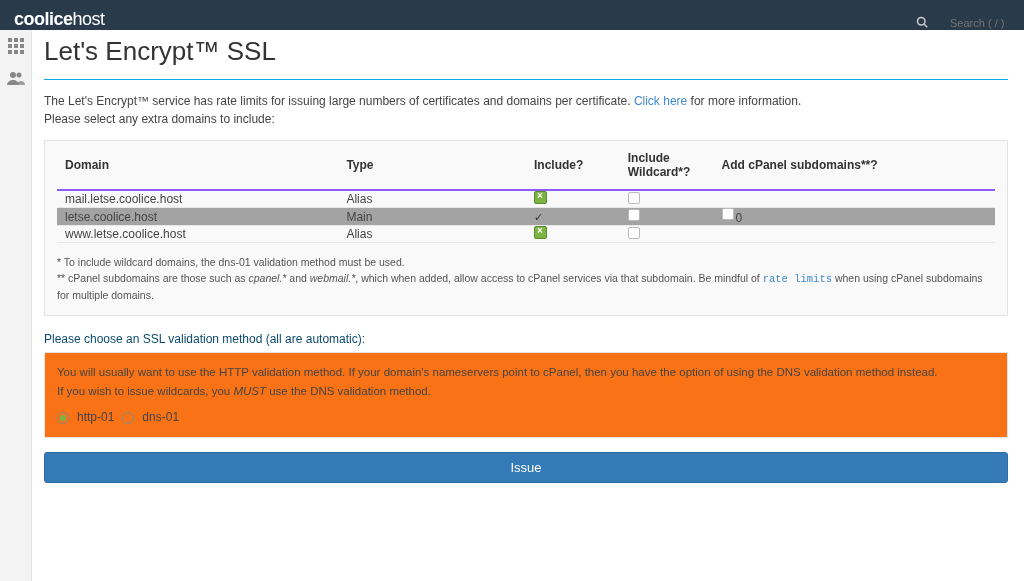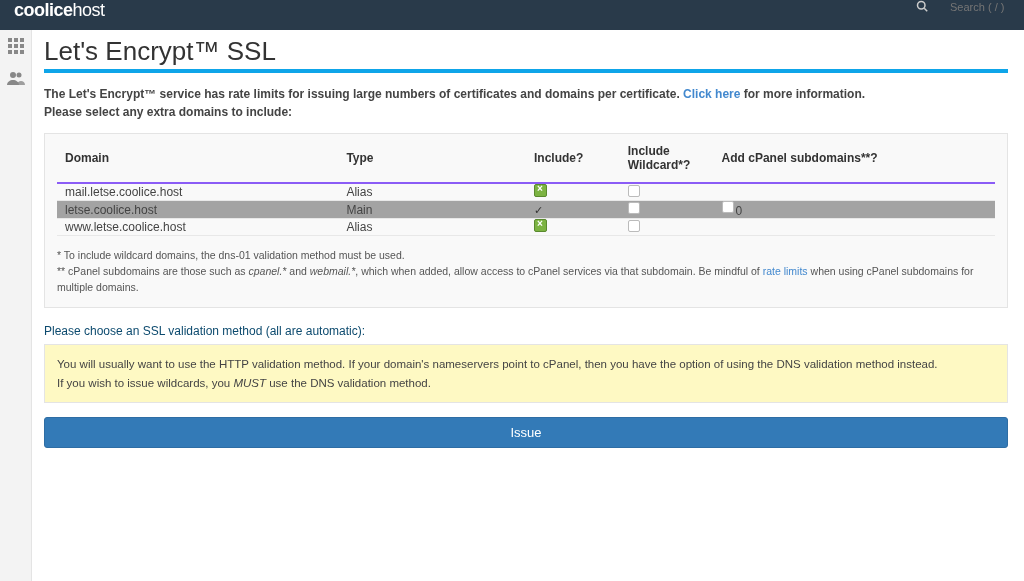--- a/index.html
+++ b/index.html
@@ -1,42 +1,42 @@
 <!DOCTYPE html>
 <html><head>
 <meta charset="utf-8">
 <style>
 * { box-sizing: border-box; margin: 0; padding: 0; }
 body { font-family: -apple-system, "Helvetica Neue", Arial, sans-serif; font-size: 13px; color: #333; background: #fff; }
-.topbar { background: #293a4a; color: #fff; height: 30px; display: flex; align-items: flex-start; justify-content: space-between; padding: 0 14px; }
+.topbar { background: #293a4a; color: #fff; height: 30px; display: flex; align-items: flex-end; justify-content: space-between; padding: 0 14px; }
 .logo-wrap { display: flex; align-items: baseline; font-size: 18px; font-weight: 300; letter-spacing: -0.5px; }
 .logo-bold { font-weight: 700; }
 .search-wrap { display: flex; align-items: center; color: #aaa; font-size: 11px; gap: 22px; }
 .search-input { background: transparent; border: none; color: #aaa; font-size: 11px; width: 60px; outline: none; }
 .layout { display: flex; min-height: calc(100vh - 30px); }
 .sidebar { width: 32px; background: #f3f3f3; border-right: 1px solid #e4e4e4; display: flex; flex-direction: column; align-items: center; padding-top: 8px; gap: 14px; }
 .side-icon { color: #777; cursor: pointer; }
 .main { flex: 1; padding: 6px 16px 20px 12px; display: flex; flex-direction: column; }
-h1 { font-size: 26px; font-weight: 400; color: #333; border-bottom: 4px solid #0ea5e9; padding-bottom: 2px; margin-bottom: 14px; }
-.intro { font-size: 12px; color: #444; margin-bottom: 4px; font-weight: bold; }
+h1 { font-size: 26px; font-weight: 400; color: #333; border-bottom: 1px solid #0ea5e9; padding-bottom: 12px; margin-bottom: 14px; }
+.intro { font-size: 12px; color: #444; margin-bottom: 4px; }
 .intro a { color: #4288ce; text-decoration: none; }
 .panel { border: 1px solid #e4e4e4; background: #f9f9f9; margin-top: 10px; padding: 0; }
 .panel-title { font-size: 14px; color: #555; padding: 10px 12px 8px; }
 table { width: calc(100% - 24px); margin: 0 12px 10px; border-collapse: collapse; font-size: 12px; }
 th { text-align: left; padding: 10px 8px; font-weight: 700; color: #333; border-bottom: 2px solid #8b5cf6; }
 td { padding: 0 8px; border-bottom: 1px solid #e8e8e8; color: #444; }
 tr.striped td { background: #a3a3a3; }
 .chk-green { display: inline-block; width: 13px; height: 13px; background: #7cb342; border: 1px solid #5a8a2e; border-radius: 2px; position: relative; }
 .chk-green::after { content: "×"; color: #fff; font-size: 10px; position: absolute; top: -2px; left: 2px; font-weight: bold; }
 .chk-empty { display: inline-block; width: 12px; height: 12px; border: 1px solid #bbb; background: #fff; border-radius: 2px; }
 .chk-tick::after { content: "✓"; font-size: 11px; color: #333; }
 .footnotes { font-size: 10.5px; color: #555; padding: 2px 12px 12px; line-height: 1.5; }
-.footnotes a { color: #4288ce; text-decoration: none; }
+.footnotes a { color: #4288ce; text-decoration: none; font-family: Liberation Mono, monospace; }
 .section-label { font-size: 12px; color: #0c4a6e; margin: 16px 0 6px; }
-.panel2 { border: 1px solid #e4e4e4; background: #fef9c3; padding: 10px 12px; font-size: 11.5px; color: #444; line-height: 1.6; }
+.panel2 { border: 1px solid #e4e4e4; background: #f97316; padding: 10px 12px; font-size: 11.5px; color: #444; line-height: 1.6; }
 .radios { margin-top: 8px; display: flex; gap: 8px; align-items: center; font-size: 12px; }
 .radio-dot { width: 12px; height: 12px; border-radius: 50%; border: 1px solid #888; display: inline-flex; align-items: center; justify-content: center; }
 .radio-dot.sel::after { content: ""; width: 6px; height: 6px; background: #7cb342; border-radius: 50%; }
 .issue-btn { background: #337ab7; color: #fff; border: 1px solid #2e6da4; padding: 7px 14px; font-size: 13px; border-radius: 3px; margin-top: 14px; cursor: pointer; }
 .zero-label { font-size: 12px; margin-left: 2px; vertical-align: -2px; }
 </style>
 </head>
 <body>
 
 <div class="topbar">
@@ -123,18 +123,24 @@
         </div>
       </div>
     </div>
 
     <div class="section-label">Please choose an SSL validation method (all are automatic):</div>
     <div class="panel2">
       <div>You will usually want to use the HTTP validation method. If your domain's nameservers point to cPanel, then you have the option of using the DNS validation method instead.</div>
       <div>
         <span>If you wish to issue wildcards, you </span><em>MUST</em><span> use the DNS validation method.</span>
       </div>
+      <div class="radios">
+        <span class="radio-dot sel"></span>
+        <span>http-01</span>
+        <span class="radio-dot"></span>
+        <span>dns-01</span>
+      </div>
     </div>
 
     <button class="issue-btn">Issue</button>
 
   </div>
 </div>
 
 </body></html>

